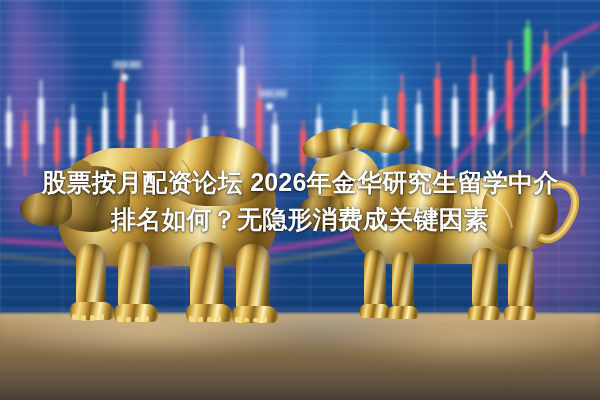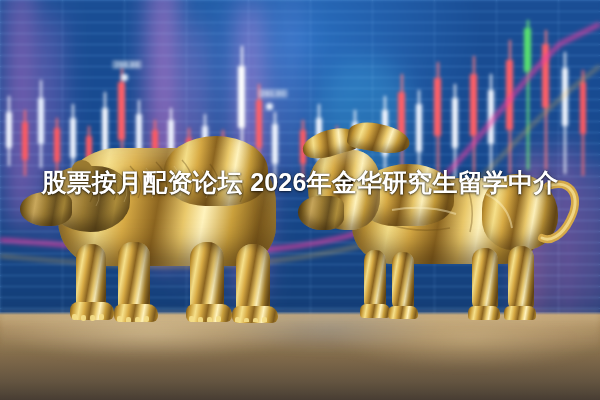--- a/index.html
+++ b/index.html
@@ -516,15 +516,16 @@
                 box-shadow: inset -5px 0 9px rgba(60,40,12,.55);"></div>
 
     <div class="gold" style="position:absolute; left:64px;  top:180px; width:30px; height:14px; border-radius:6px 7px 4px 4px;"></div>
     <div class="gold" style="position:absolute; left:92px;  top:182px; width:30px; height:13px; border-radius:6px 7px 4px 4px;"></div>
     <div class="gold" style="position:absolute; left:172px; top:182px; width:32px; height:14px; border-radius:6px 7px 4px 4px;"></div>
     <div class="gold" style="position:absolute; left:208px; top:182px; width:32px; height:14px; border-radius:6px 7px 4px 4px;"></div>
   </div>
 
   <div class="title-wrap">
     <div class="title-line">股票按月配资论坛 2026年金华研究生留学中介</div>
+    <div class="title-line">排名如何？无隐形消费成关键因素</div>
   </div>
 
 </div>
 
 </body></html>

